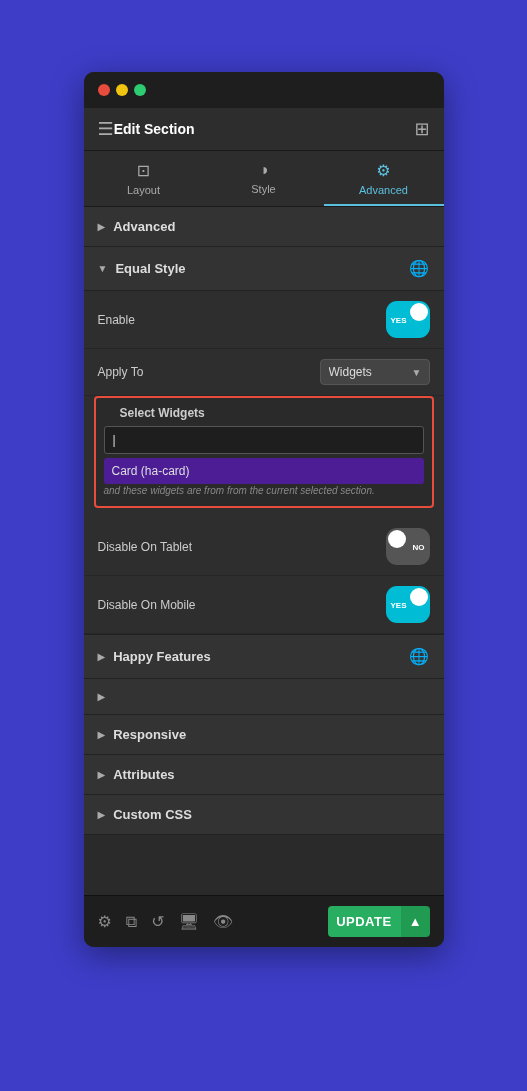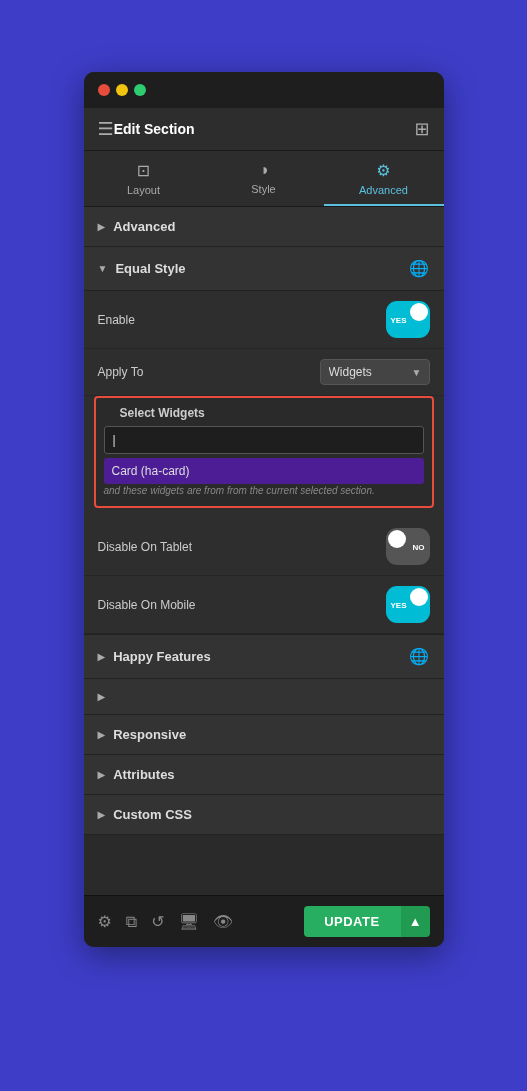--- a/index.html
+++ b/index.html
@@ -244,21 +244,21 @@
     .footer-icon {
       color: #888;
       font-size: 16px;
       cursor: pointer;
     }
     .update-btn {
       background: #27ae60;
       color: white;
       border: none;
       border-radius: 4px 0 0 4px;
-      padding: 8px 20px;
+      padding: 8px 8px;
       font-size: 13px;
       font-weight: 700;
       cursor: pointer;
       letter-spacing: 0.5px;
     }
     .update-caret {
       background: #219a52;
       color: white;
       border: none;
       border-radius: 0 4px 4px 0;

